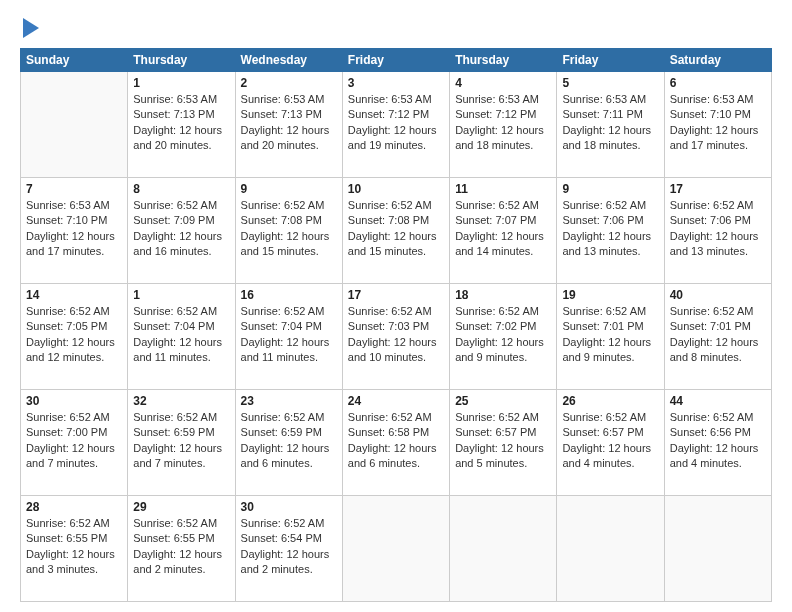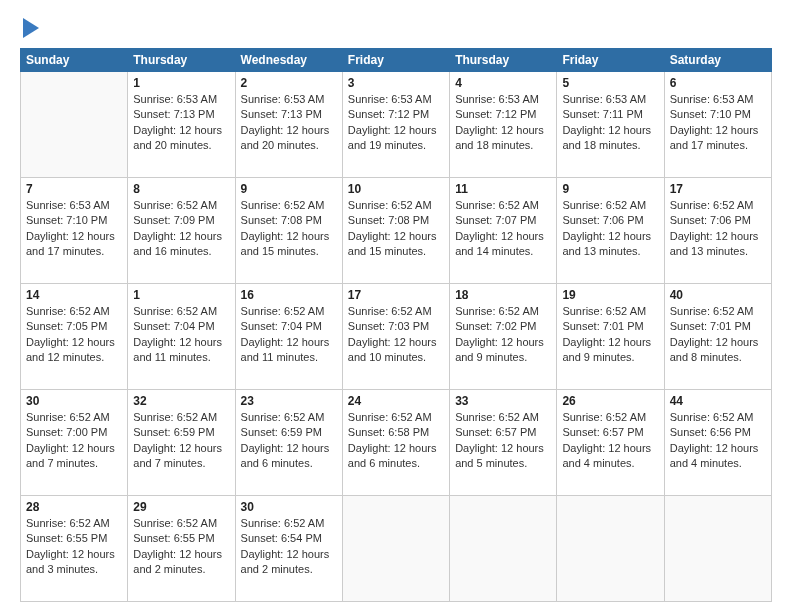--- a/index.html
+++ b/index.html
@@ -228,21 +228,21 @@
           </td>
           <td>
             <span class="day-num">23</span>
             <div class="day-info">Sunrise: 6:52 AM<br>Sunset: 6:59 PM<br>Daylight: 12 hours<br>and 6 minutes.</div>
           </td>
           <td>
             <span class="day-num">24</span>
             <div class="day-info">Sunrise: 6:52 AM<br>Sunset: 6:58 PM<br>Daylight: 12 hours<br>and 6 minutes.</div>
           </td>
           <td>
-            <span class="day-num">33</span>
+            <span class="day-num">25</span>
             <div class="day-info">Sunrise: 6:52 AM<br>Sunset: 6:57 PM<br>Daylight: 12 hours<br>and 5 minutes.</div>
           </td>
           <td>
             <span class="day-num">26</span>
             <div class="day-info">Sunrise: 6:52 AM<br>Sunset: 6:57 PM<br>Daylight: 12 hours<br>and 4 minutes.</div>
           </td>
           <td>
             <span class="day-num">44</span>
             <div class="day-info">Sunrise: 6:52 AM<br>Sunset: 6:56 PM<br>Daylight: 12 hours<br>and 4 minutes.</div>
           </td>

